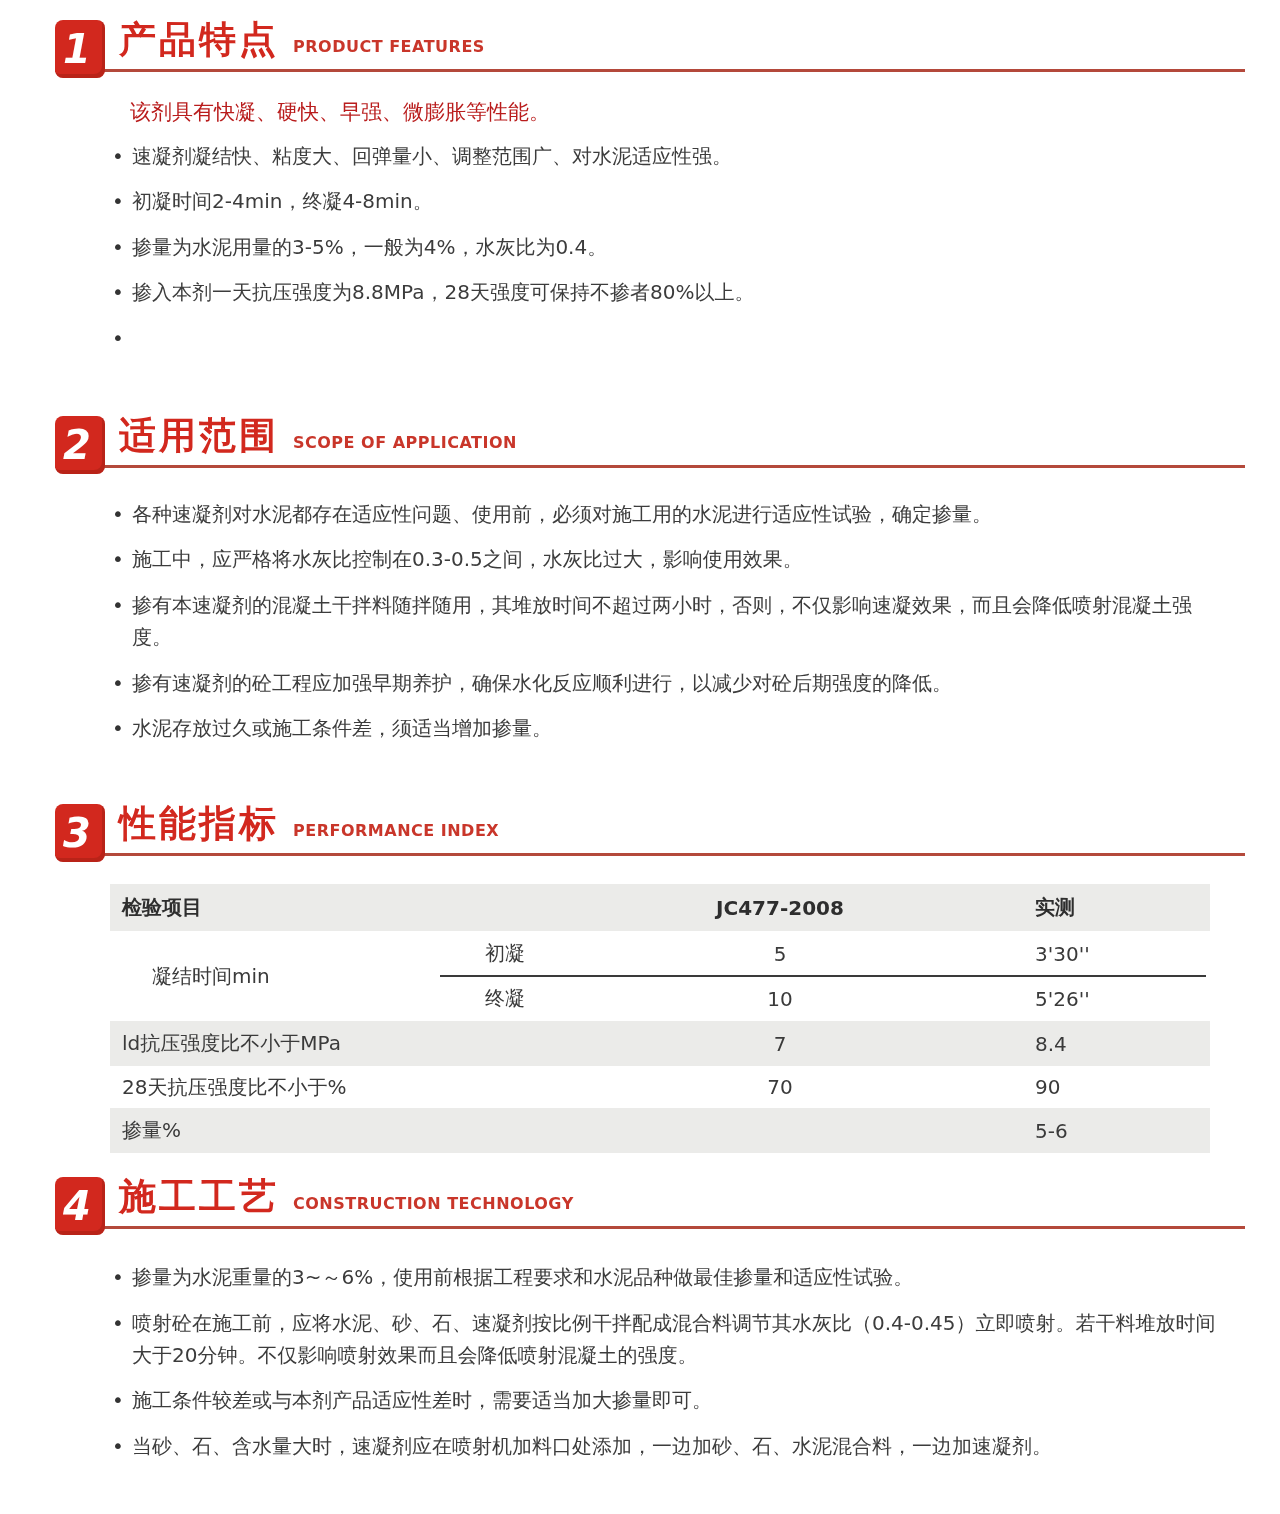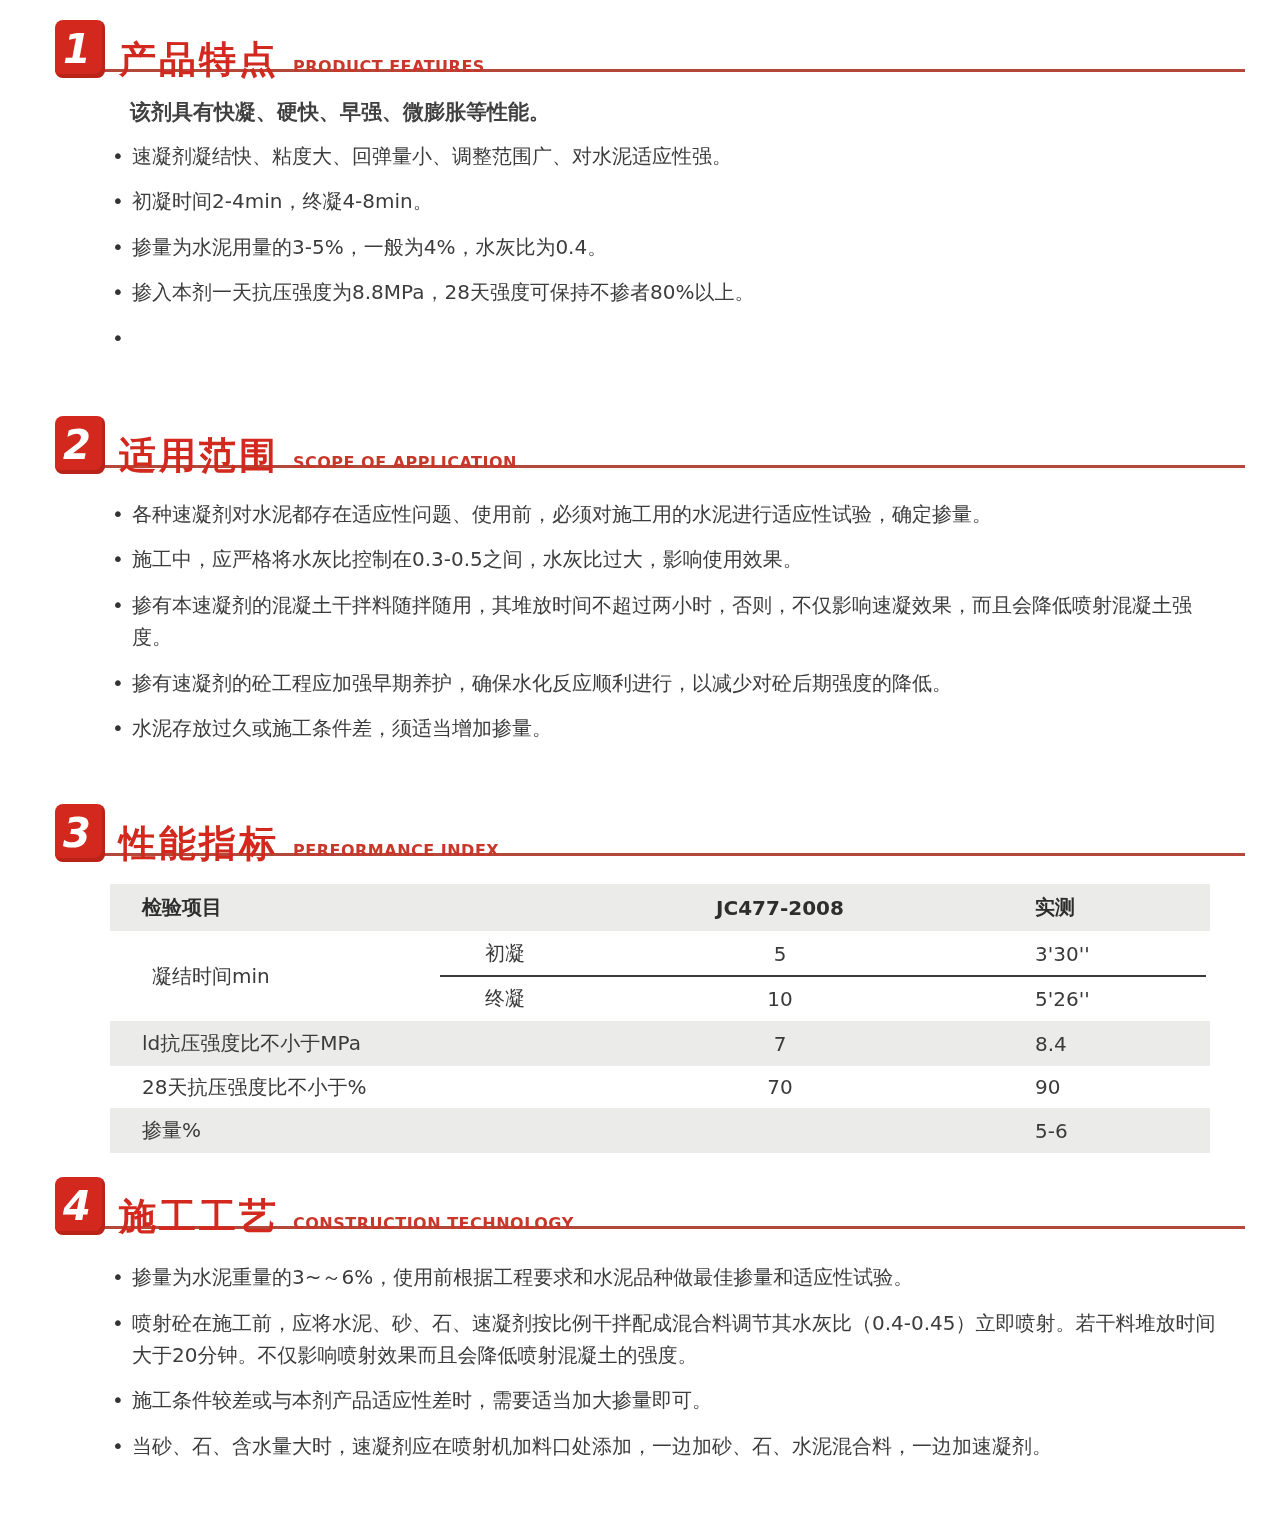--- a/index.html
+++ b/index.html
@@ -11,37 +11,37 @@
   .sec-header { position:relative; margin:0 35px 0 55px; height:58px; }
   .sec-underline { position:absolute; left:0; right:0; bottom:6px; height:3px; background:#b4493b; }
   .sec-badge {
     position:absolute; left:0; top:0; width:50px; height:58px;
     background:#d2281e; border-radius:8px; z-index:2;
     color:#fff; font-size:40px; font-weight:bold; font-style:italic;
     display:flex; align-items:center; justify-content:center;
     box-shadow: inset -3px -4px 0 rgba(140,25,15,0.35);
     padding-right:6px;
   }
-  .sec-titles { position:absolute; left:64px; bottom:0; display:flex; align-items:baseline; gap:14px; white-space:nowrap; }
+  .sec-titles { position:absolute; left:64px; bottom:20px; display:flex; align-items:baseline; gap:14px; white-space:nowrap; }
   .sec-title-cn { color:#d2281e; font-size:37px; font-weight:bold; letter-spacing:3px; line-height:1; }
   .sec-title-en { color:#c9362a; font-size:16px; font-weight:bold; line-height:1; letter-spacing:0.5px; }
 
   
-  .intro { margin:20px 60px 6px 130px; font-size:21px; font-weight:bold; color:#404040; }
+  .intro { margin:20px 60px 6px 130px; font-size:21px; font-weight:normal; color:#b91c1c; }
   .bullets { margin:14px 0 0 0; padding:0; }
   .bullet { display:flex; margin:0 62px 13px 112px; font-size:20px; line-height:1.62; color:#3c3c3c; }
   .bullet .dot { flex:none; width:20px; font-size:20px; color:#333; }
 
   
   .perf-table { margin:22px 0 0 110px; width:1100px; font-size:20px; color:#3a3a3a; }
   .t-row { display:flex; align-items:center; }
   .t-head { background:#ebebe9; height:47px; font-weight:bold; color:#2e2e2e; }
   .t-gray { background:#ebebe9; height:45px; }
   .t-white { background:#ffffff; height:42px; }
-  .c-label-wide { width:520px; padding-left:32px; }
+  .c-label-wide { width:520px; padding-left:12px; }
   .c-sub { width:200px; padding-left:55px;font-family:Liberation Serif, serif; }
   .c-jc { width:300px; text-align:center; }
   .c-meas { flex:1; padding-left:105px; }
   .t-block { position:relative; background:#fff; height:90px; }
   .t-block .block-label { position:absolute; left:22px; top:0; height:90px; display:flex; align-items:center;margin-left:20px; }
   .t-subrow { display:flex; align-items:center; height:45px; }
   .t-subrow .c-spacer { width:320px; }
   .sub-divider { position:absolute; top:44px; left:330px; right:4px; height:2px; background:#3a3a3a; }
   .mt-s1 { margin-top:20px; }
   .mt-s2 { margin-top:62px; }

